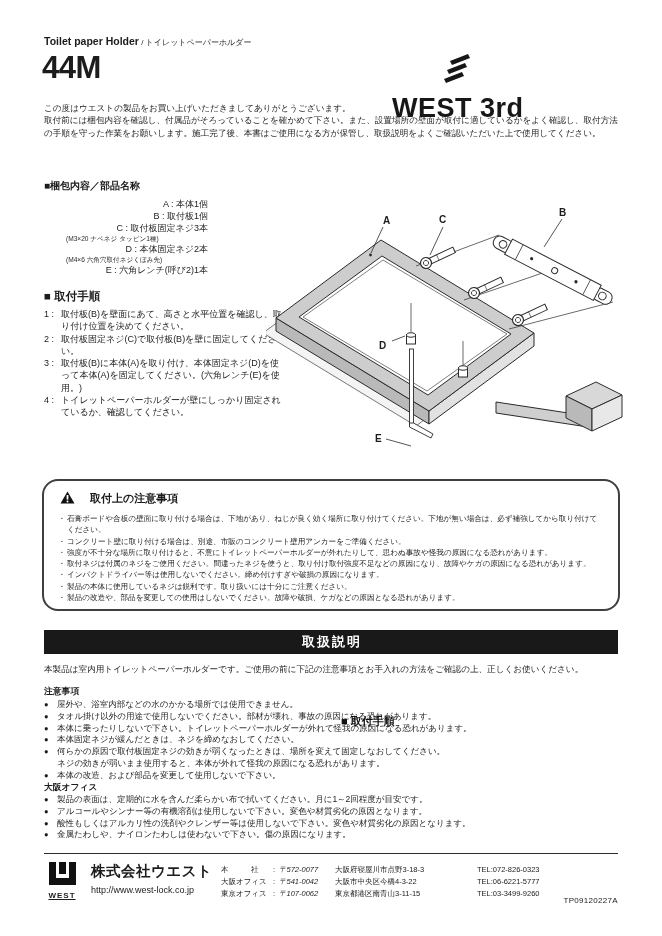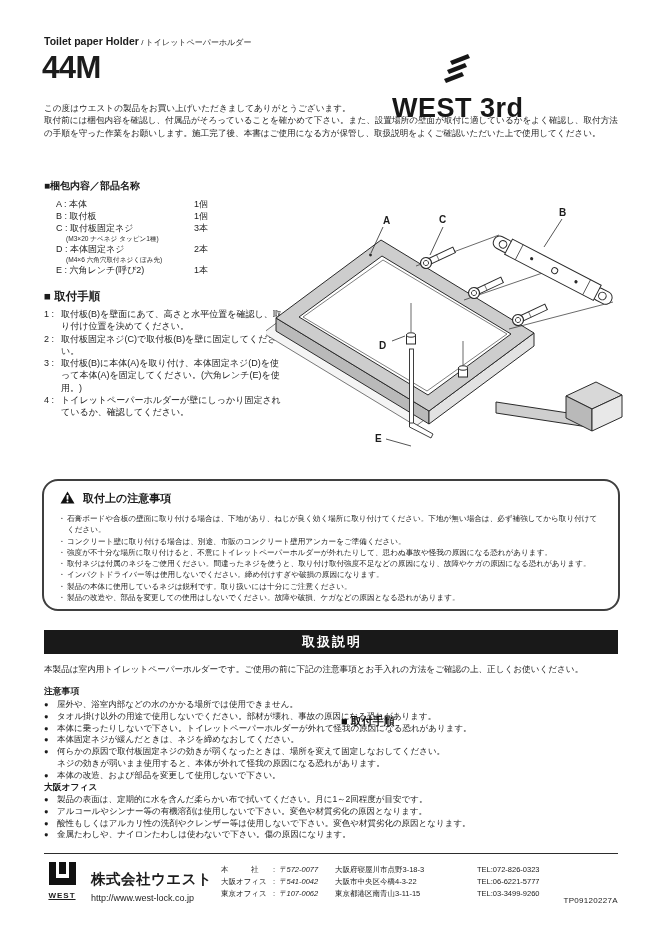--- a/index.html
+++ b/index.html
@@ -18,35 +18,35 @@
   .intro{left:44px;top:102px;width:578px;font-size:8.6px;line-height:12.4px;}
   
   .bar{left:44px;width:574px;height:24px;background:#191919;color:#ffffff;
        display:flex;align-items:center;justify-content:center;
        font-size:13px;font-weight:bold;letter-spacing:2px;text-indent:2px;}
   .bar1{top:147px;} .bar2{top:630px;}
   
   .h-small{font-weight:bold;font-size:10px;}
   .contents-h{left:44px;top:179px;}
   .parts{left:56px;top:198px;width:152px;font-size:9px;}
-  .prow{display:flex;justify-content:space-between;line-height:12px;}
+  .prow{display:flex;justify-content:flex-end;line-height:12px;}
   .pnote{font-size:6.6px;line-height:9px;padding-left:10px;color:#2a2a2a;}
   
   .steps-h{left:44px;top:289px;font-size:11.5px;font-weight:bold;}
   .steps{left:44px;top:308px;width:238px;font-size:9px;line-height:12.3px;}
   .step{display:flex;}
   .step .num{width:17px;flex-shrink:0;}
   .step .txt{flex:1;}
   
   .diagram{left:266px;top:183px;}
   .dlabel{font-size:10px;font-weight:bold;fill:#1c1c1c;font-family:"Liberation Sans","DejaVu Sans",sans-serif;}
   
   .warnbox{left:42px;top:479px;width:578px;height:132px;box-sizing:border-box;
            border:2px solid #3f3f3f;border-radius:16px;padding:8px 14px 6px 14px;}
-  .warn-title{display:flex;align-items:center;gap:8px;font-size:11px;font-weight:bold;margin:2px 0 7px 2px;}
+  .warn-title{display:flex;align-items:center;gap:15px;font-size:11px;font-weight:bold;margin:2px 0 7px 2px;}
   .wlist{font-size:7.6px;line-height:11.3px;}
   .wli{display:flex;}
   .wli .mk{width:9px;flex-shrink:0;}
   .wli .txt{flex:1;}
   
   .h-intro{left:44px;top:664px;width:578px;font-size:8.6px;}
   .sub-h{font-size:8.8px;font-weight:bold;}
   .cautions-h{left:44px;top:686px;}
   .blist{width:578px;font-size:8.5px;line-height:11.8px;}
   .cautions{left:44px;top:699px;}
@@ -55,21 +55,21 @@
   .bli .txt{flex:1;}
   .cont-line{padding-left:13px;}
   .artifact{left:341px;top:714px;font-size:11px;font-weight:bold;color:#111;}
   .care-h{left:44px;top:782px;}
   .care{left:44px;top:794px;}
   
   .rule{left:44px;top:853px;width:574px;border-top:1.3px solid #2d2d2d;height:0;}
   .footer{left:44px;top:862px;display:flex;align-items:flex-start;}
   .logo-block{width:36px;text-align:center;text-decoration:underline;}
   .logo-block .logo-txt{font-size:8px;letter-spacing:1px;font-weight:bold;margin-top:1px;}
-  .company-block{margin-left:11px;width:130px;margin-top:8px;}
+  .company-block{margin-left:11px;width:130px;}
   .company{font-size:14.5px;font-weight:bold;letter-spacing:0.5px;}
   .url{font-size:9px;margin-top:4px;}
   .offices{font-size:7.5px;line-height:12.2px;padding-top:2px;}
   .orow{display:flex;}
   .oname{width:48px;}
   .ocolon{width:10px;text-align:center;}
   .opostal{width:56px;font-style:italic;}
   .oaddr{width:142px;}
   .doc-code{right:44px;top:896px;font-size:8px;letter-spacing:0.3px;}
 </style>

